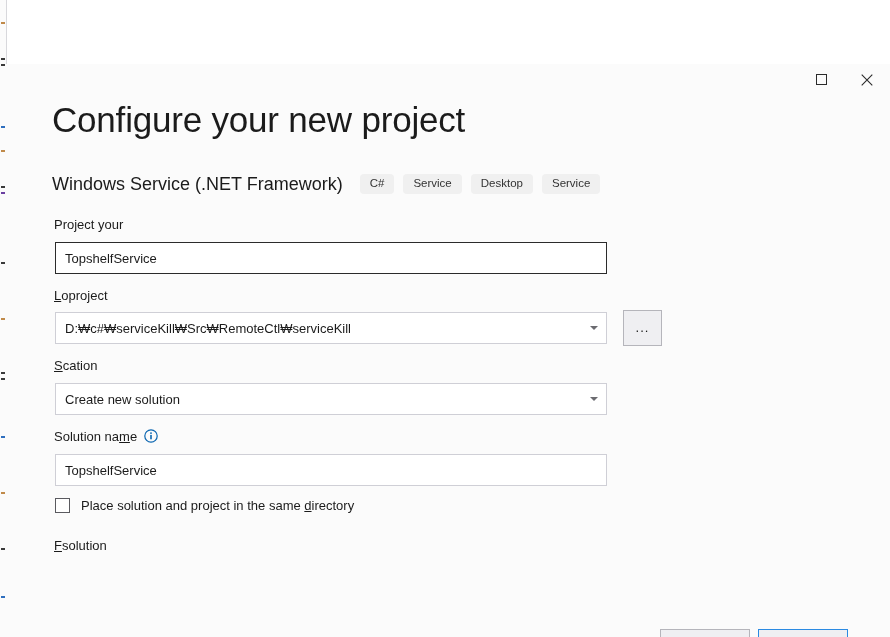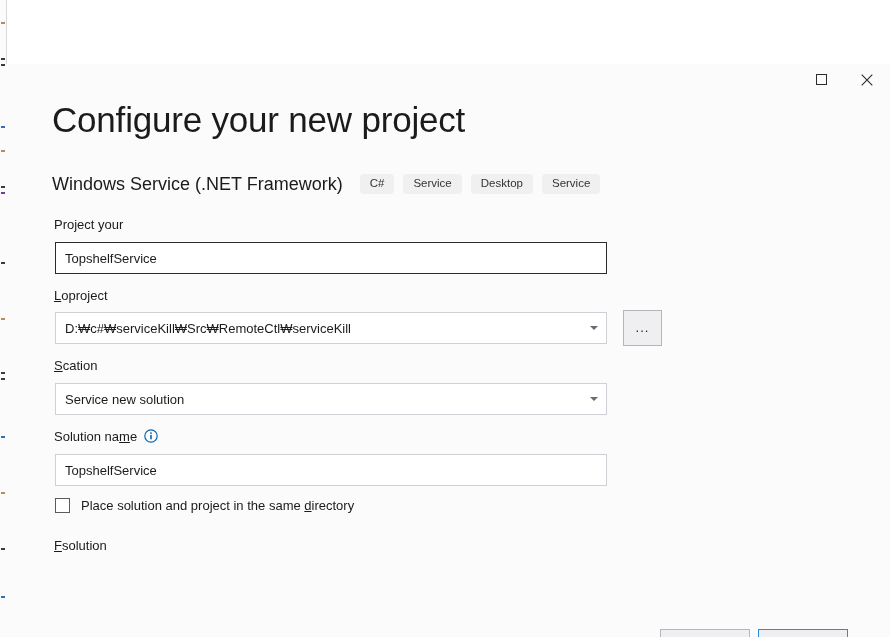--- a/index.html
+++ b/index.html
@@ -260,21 +260,21 @@
 
   <div class="field-label" style="top:224px"><u>L</u><span>o</span><span>project</span></div>
   <div class="combobox" style="top:248px">
     <span class="val">D:₩c#₩serviceKill₩Src₩RemoteCtl₩serviceKill</span>
     <span class="chev"></span>
   </div>
   <div class="browse-btn" style="top:246px">...</div>
 
   <div class="field-label" style="top:294px"><u>S</u><span>cation</span></div>
   <div class="combobox" style="top:319px">
-    <span class="val">Service new solution</span>
+    <span class="val">Create new solution</span>
     <span class="chev"></span>
   </div>
 
   <div class="field-label" style="top:365px"><span>Solution na</span><u>m</u><span>e</span><span class="info-icon">
         <svg width="14" height="14" viewBox="0 0 14 14">
           <circle cx="7" cy="7" r="6.2" fill="none" stroke="#0a65b0" stroke-width="1.2"></circle>
           <circle cx="7" cy="4.1" r="0.95" fill="#0a65b0"></circle>
           <rect x="6.2" y="5.9" width="1.6" height="4.4" fill="#0a65b0"></rect>
         </svg>
       </span></div>

